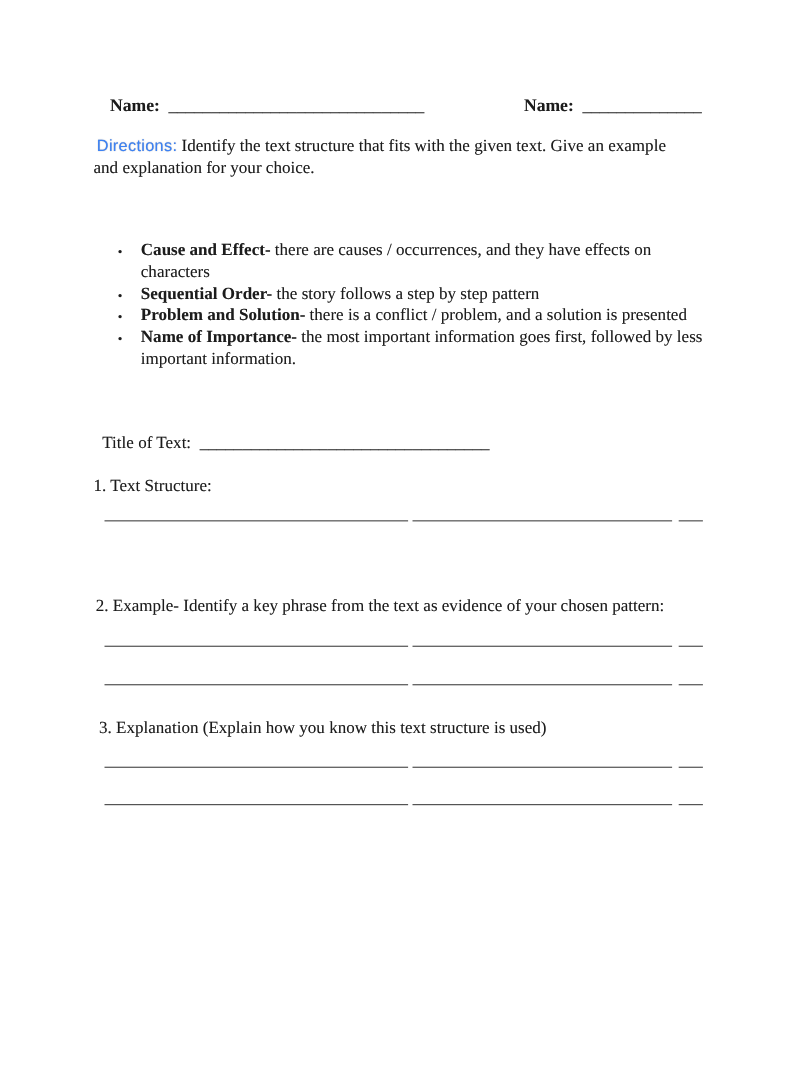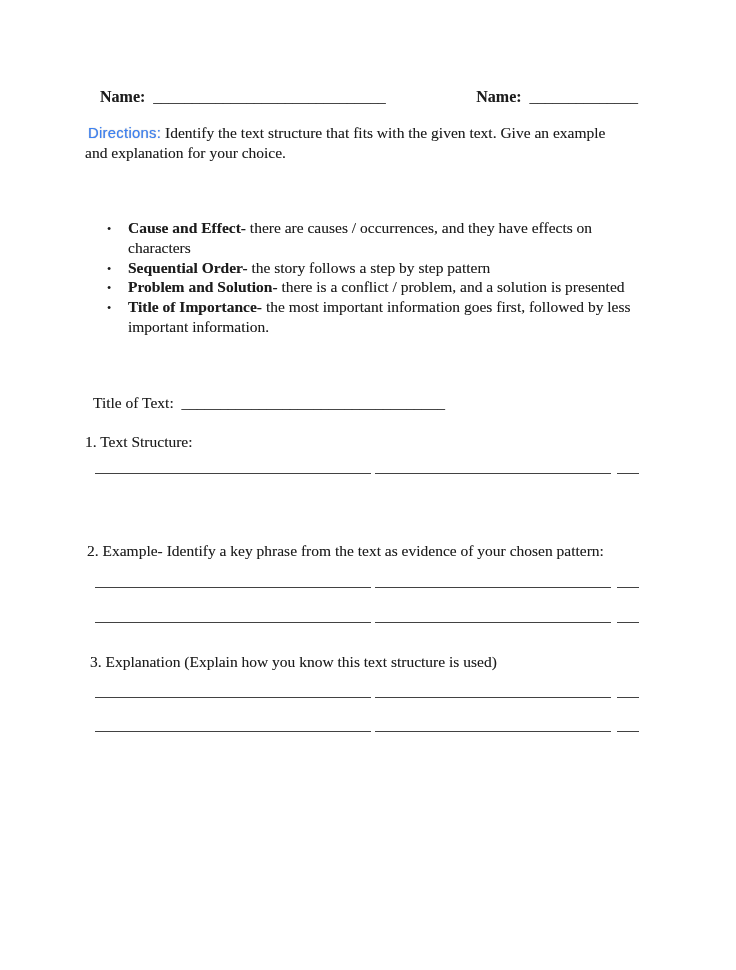--- a/index.html
+++ b/index.html
@@ -65,21 +65,21 @@
 
   <p class="directions">
     <span class="directions-label">Directions:</span>
     <span>Identify the text structure that fits with the given text. Give an example and explanation for your choice.</span>
   </p>
 
   <ul class="structures">
     <li><span class="term">Cause and Effect-</span><span> there are causes / occurrences, and they have effects on characters</span></li>
     <li><span class="term">Sequential Order-</span><span> the story follows a step by step pattern</span></li>
     <li><span class="term">Problem and Solution-</span><span> there is a conflict / problem, and a solution is presented</span></li>
-    <li><span class="term">Title of Importance-</span><span> the most important information goes first, followed by less important information.</span></li>
+    <li><span class="term">Name of Importance-</span><span> the most important information goes first, followed by less important information.</span></li>
   </ul>
 
   <p class="totext">
     <span>Title of Text:</span>
     <span class="blank">__________________________________</span>
   </p>
 
   <p class="q q1">1. Text Structure:</p>
 
   <div class="line" style="margin-top:21px">

